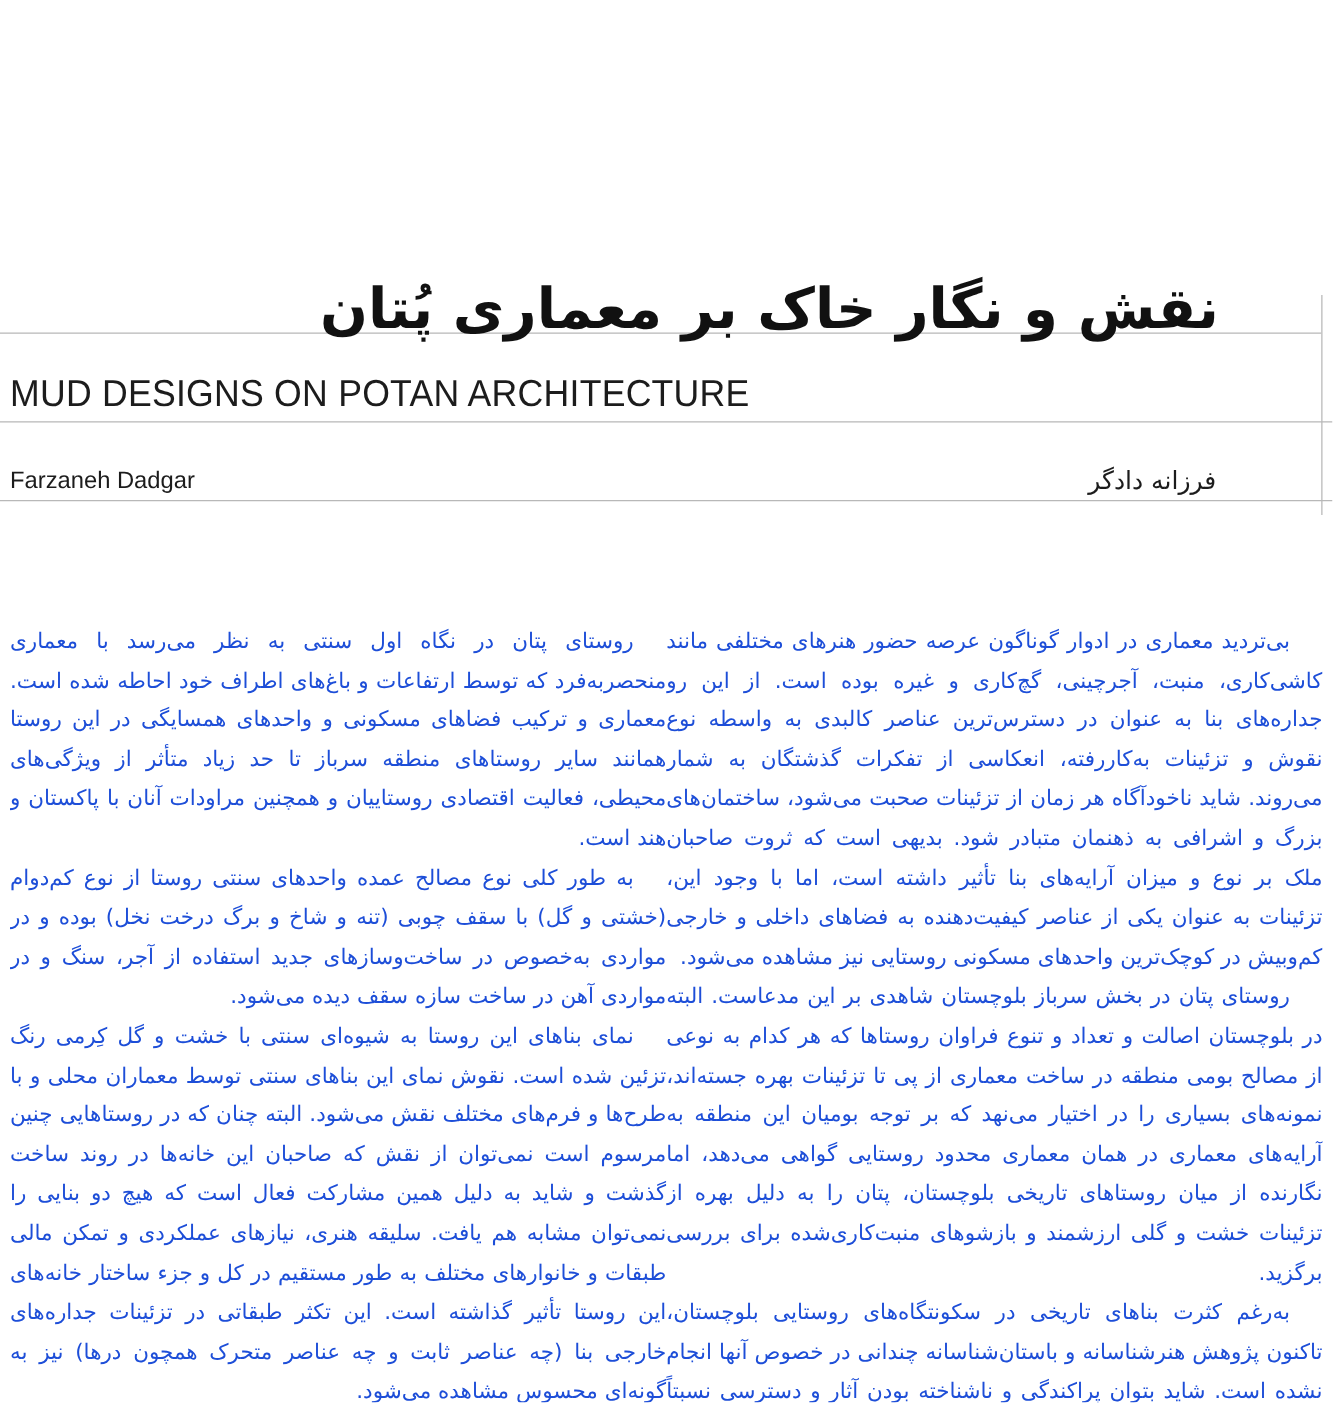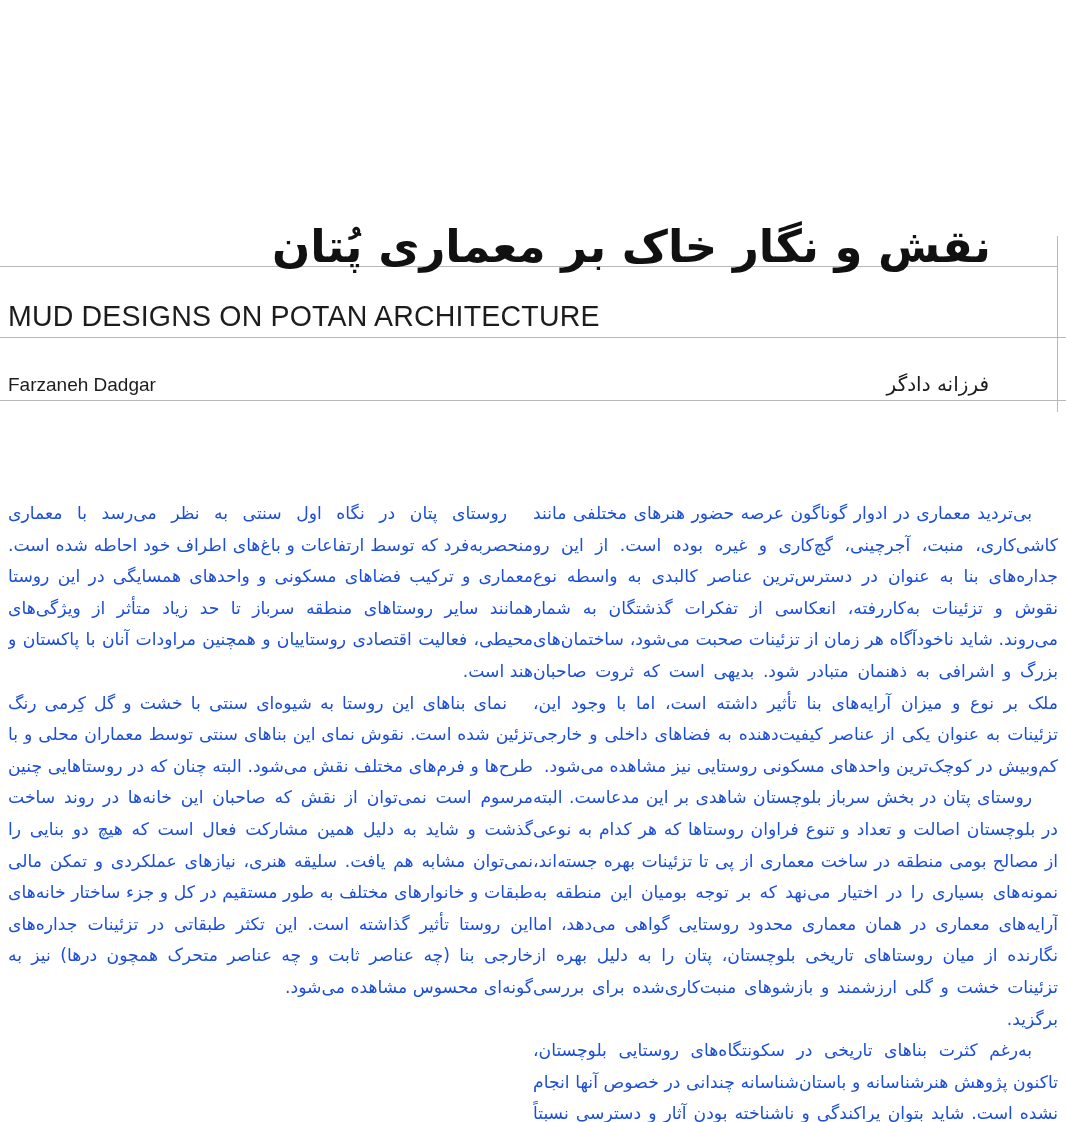--- a/index.html
+++ b/index.html
@@ -17,21 +17,20 @@
     color: #1a1a1a;
   }
 
   
   .header {
     position: absolute;
     top: 0;
     left: 0;
     width: 985px;
     height: 420px;
-    padding-left: 16px;
   }
 
   .rule {
     position: absolute;
     background: #b8b8b8;
     height: 1px;
     left: 0;
   }
   .rule-title   { top: 266px; width: 1057px; }
   .rule-subtitle{ top: 337px; width: 1066px; }
@@ -161,17 +160,18 @@
 <div class="columns">
 
   <div class="col col-right">
     <p class="indent">بی‌تردید معماری در ادوار گوناگون عرصه حضور هنرهای مختلفی مانند کاشی‌کاری، منبت، آجرچینی، گچ‌کاری و غیره بوده است. از این رو جداره‌های بنا به عنوان در دسترس‌ترین عناصر کالبدی به واسطه نوع نقوش و تزئینات به‌کاررفته، انعکاسی از تفکرات گذشتگان به شمار می‌روند. شاید ناخودآگاه هر زمان از تزئینات صحبت می‌شود، ساختمان‌های بزرگ و اشرافی به ذهنمان متبادر شود. بدیهی است که ثروت صاحبان ملک بر نوع و میزان آرایه‌های بنا تأثیر داشته است، اما با وجود این، تزئینات به عنوان یکی از عناصر کیفیت‌دهنده به فضاهای داخلی و خارجی کم‌وبیش در کوچک‌ترین واحدهای مسکونی روستایی نیز مشاهده می‌شود.</p>
     <p class="indent">روستای پتان در بخش سرباز بلوچستان شاهدی بر این مدعاست. البته در بلوچستان اصالت و تعداد و تنوع فراوان روستاها که هر کدام به نوعی از مصالح بومی منطقه در ساخت معماری از پی تا تزئینات بهره جسته‌اند، نمونه‌های بسیاری را در اختیار می‌نهد که بر توجه بومیان این منطقه به آرایه‌های معماری در همان معماری محدود روستایی گواهی می‌دهد، اما نگارنده از میان روستاهای تاریخی بلوچستان، پتان را به دلیل بهره از تزئینات خشت و گلی ارزشمند و بازشوهای منبت‌کاری‌شده برای بررسی برگزید.</p>
     <p class="indent">به‌رغم کثرت بناهای تاریخی در سکونتگاه‌های روستایی بلوچستان، تاکنون پژوهش هنرشناسانه و باستان‌شناسانه چندانی در خصوص آنها انجام نشده است. شاید بتوان پراکندگی و ناشناخته بودن آثار و دسترسی نسبتاً دشوار به آنها را از دلایل این نقصان به شمار آورد.</p>
   </div>
 
   <div class="col col-left">
     <p class="indent">روستای پتان در نگاه اول سنتی به نظر می‌رسد با معماری منحصربه‌فرد که توسط ارتفاعات و باغ‌های اطراف خود احاطه شده است. معماری و ترکیب فضاهای مسکونی و واحدهای همسایگی در این روستا همانند سایر روستاهای منطقه سرباز تا حد زیاد متأثر از ویژگی‌های محیطی، فعالیت اقتصادی روستاییان و همچنین مراودات آنان با پاکستان و هند است.</p>
+    <p class="indent">به طور کلی نوع مصالح عمده واحدهای سنتی روستا از نوع کم‌دوام (خشتی و گل) با سقف چوبی (تنه و شاخ و برگ درخت نخل) بوده و در مواردی به‌خصوص در ساخت‌وسازهای جدید استفاده از آجر، سنگ و در مواردی آهن در ساخت سازه سقف دیده می‌شود.</p>
     <p class="indent">نمای بناهای این روستا به شیوه‌ای سنتی با خشت و گل کِرمی رنگ تزئین شده است. نقوش نمای این بناهای سنتی توسط معماران محلی و با طرح‌ها و فرم‌های مختلف نقش می‌شود. البته چنان که در روستاهایی چنین مرسوم است نمی‌توان از نقش که صاحبان این خانه‌ها در روند ساخت گذشت و شاید به دلیل همین مشارکت فعال است که هیچ دو بنایی را نمی‌توان مشابه هم یافت. سلیقه هنری، نیازهای عملکردی و تمکن مالی طبقات و خانوارهای مختلف به طور مستقیم در کل و جزء ساختار خانه‌های این روستا تأثیر گذاشته است. این تکثر طبقاتی در تزئینات جداره‌های خارجی بنا (چه عناصر ثابت و چه عناصر متحرک همچون درها) نیز به گونه‌ای محسوس مشاهده می‌شود.</p>
 
   </div>
 
 </div>
 
 </body></html>

